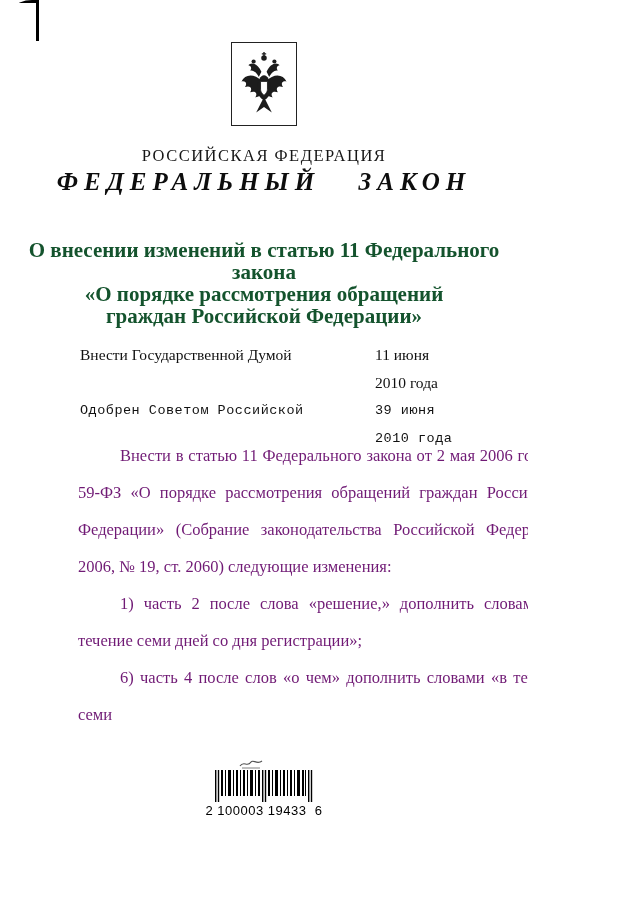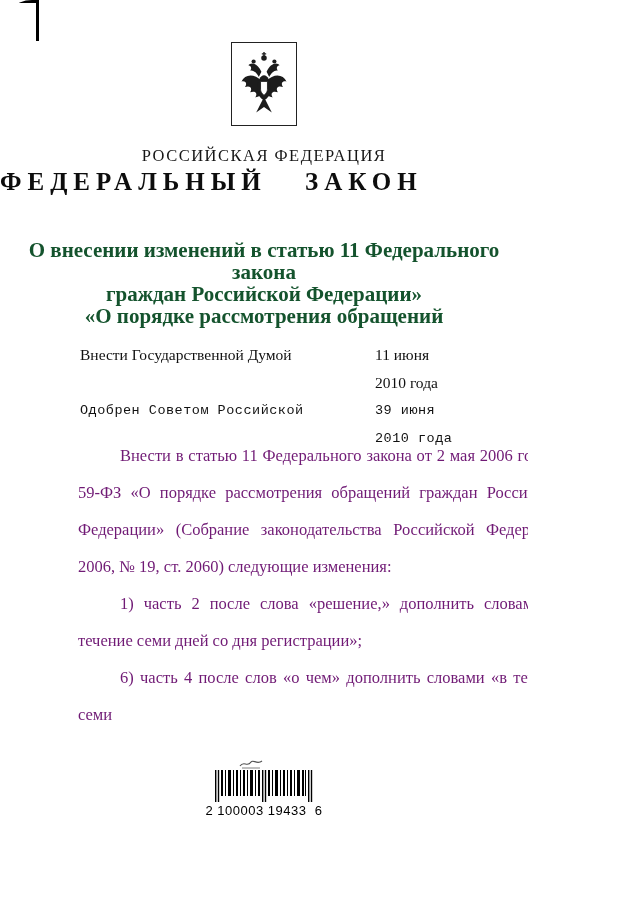--- a/index.html
+++ b/index.html
@@ -30,23 +30,25 @@
   }
 
   .country {
     position:absolute; top:146px; left:0; width:100%;
     text-align:center;
     font-size:16.5px; letter-spacing:1.5px;
     color:#161616;
   }
   .doc-type {
     position:absolute; top:168px; left:0; width:100%;
+    text-align:center;
     font-size:25px; font-weight:bold;
     letter-spacing:6px; word-spacing:26px;
     color:#0d0d0d;
+    font-style:italic;
   }
 
   .law-title {
     position:absolute; top:239px; left:0; width:100%;
     text-align:center;
     font-size:21px; font-weight:bold;
     line-height:22px;
     color:#14532d;
   }
 
@@ -114,22 +116,22 @@
 
       <path d="M26 34 h8 v9 c0 4 -4 7 -4 7 c0 0 -4 -3 -4 -7 Z" fill="#ffffff" stroke="#1c1c1c" stroke-width="1"></path>
     </svg>
   </div>
 
   <div class="country">РОССИЙСКАЯ ФЕДЕРАЦИЯ</div>
   <div class="doc-type">ФЕДЕРАЛЬНЫЙ ЗАКОН</div>
 
   <div class="law-title">
     <div>О внесении изменений в статью 11 Федерального закона</div>
+    <div>«О порядке рассмотрения обращений</div>
     <div>граждан Российской Федерации»</div>
-    <div>«О порядке рассмотрения обращений</div>
   </div>
 
   <div class="adoption">
     <div class="adoption-row">
       <span class="label">Внести Государственной Думой</span>
       <span class="date">11 июня 2010 года</span>
     </div>
     <div class="adoption-row typed">
       <span class="label">Одобрен Советом Российской</span>
       <span class="date">39 июня 2010 года</span>

